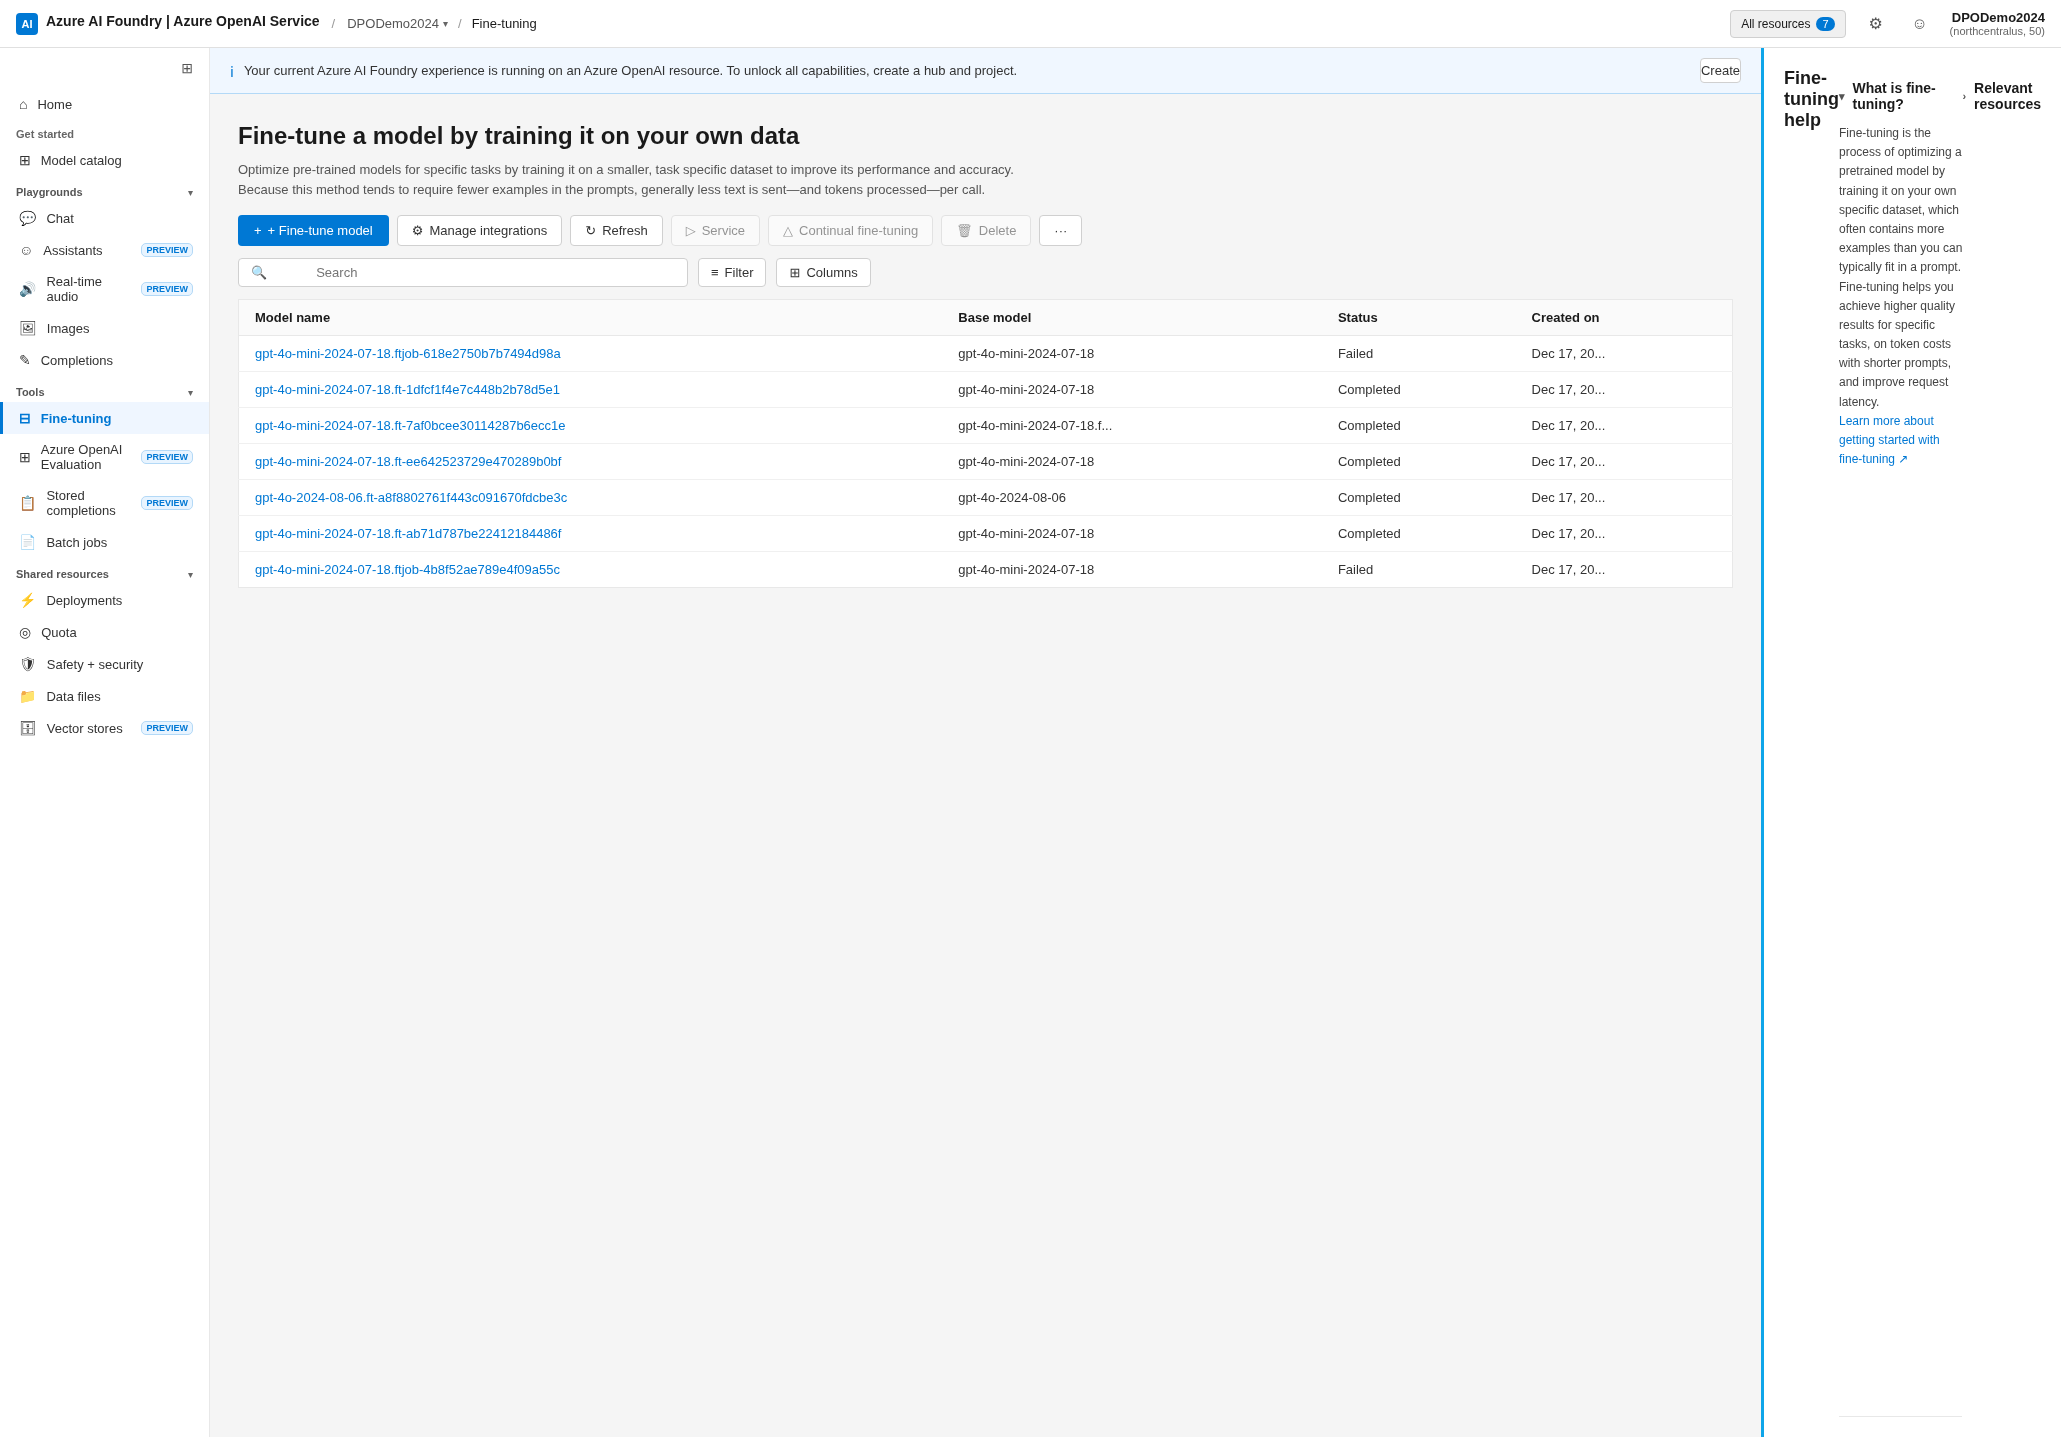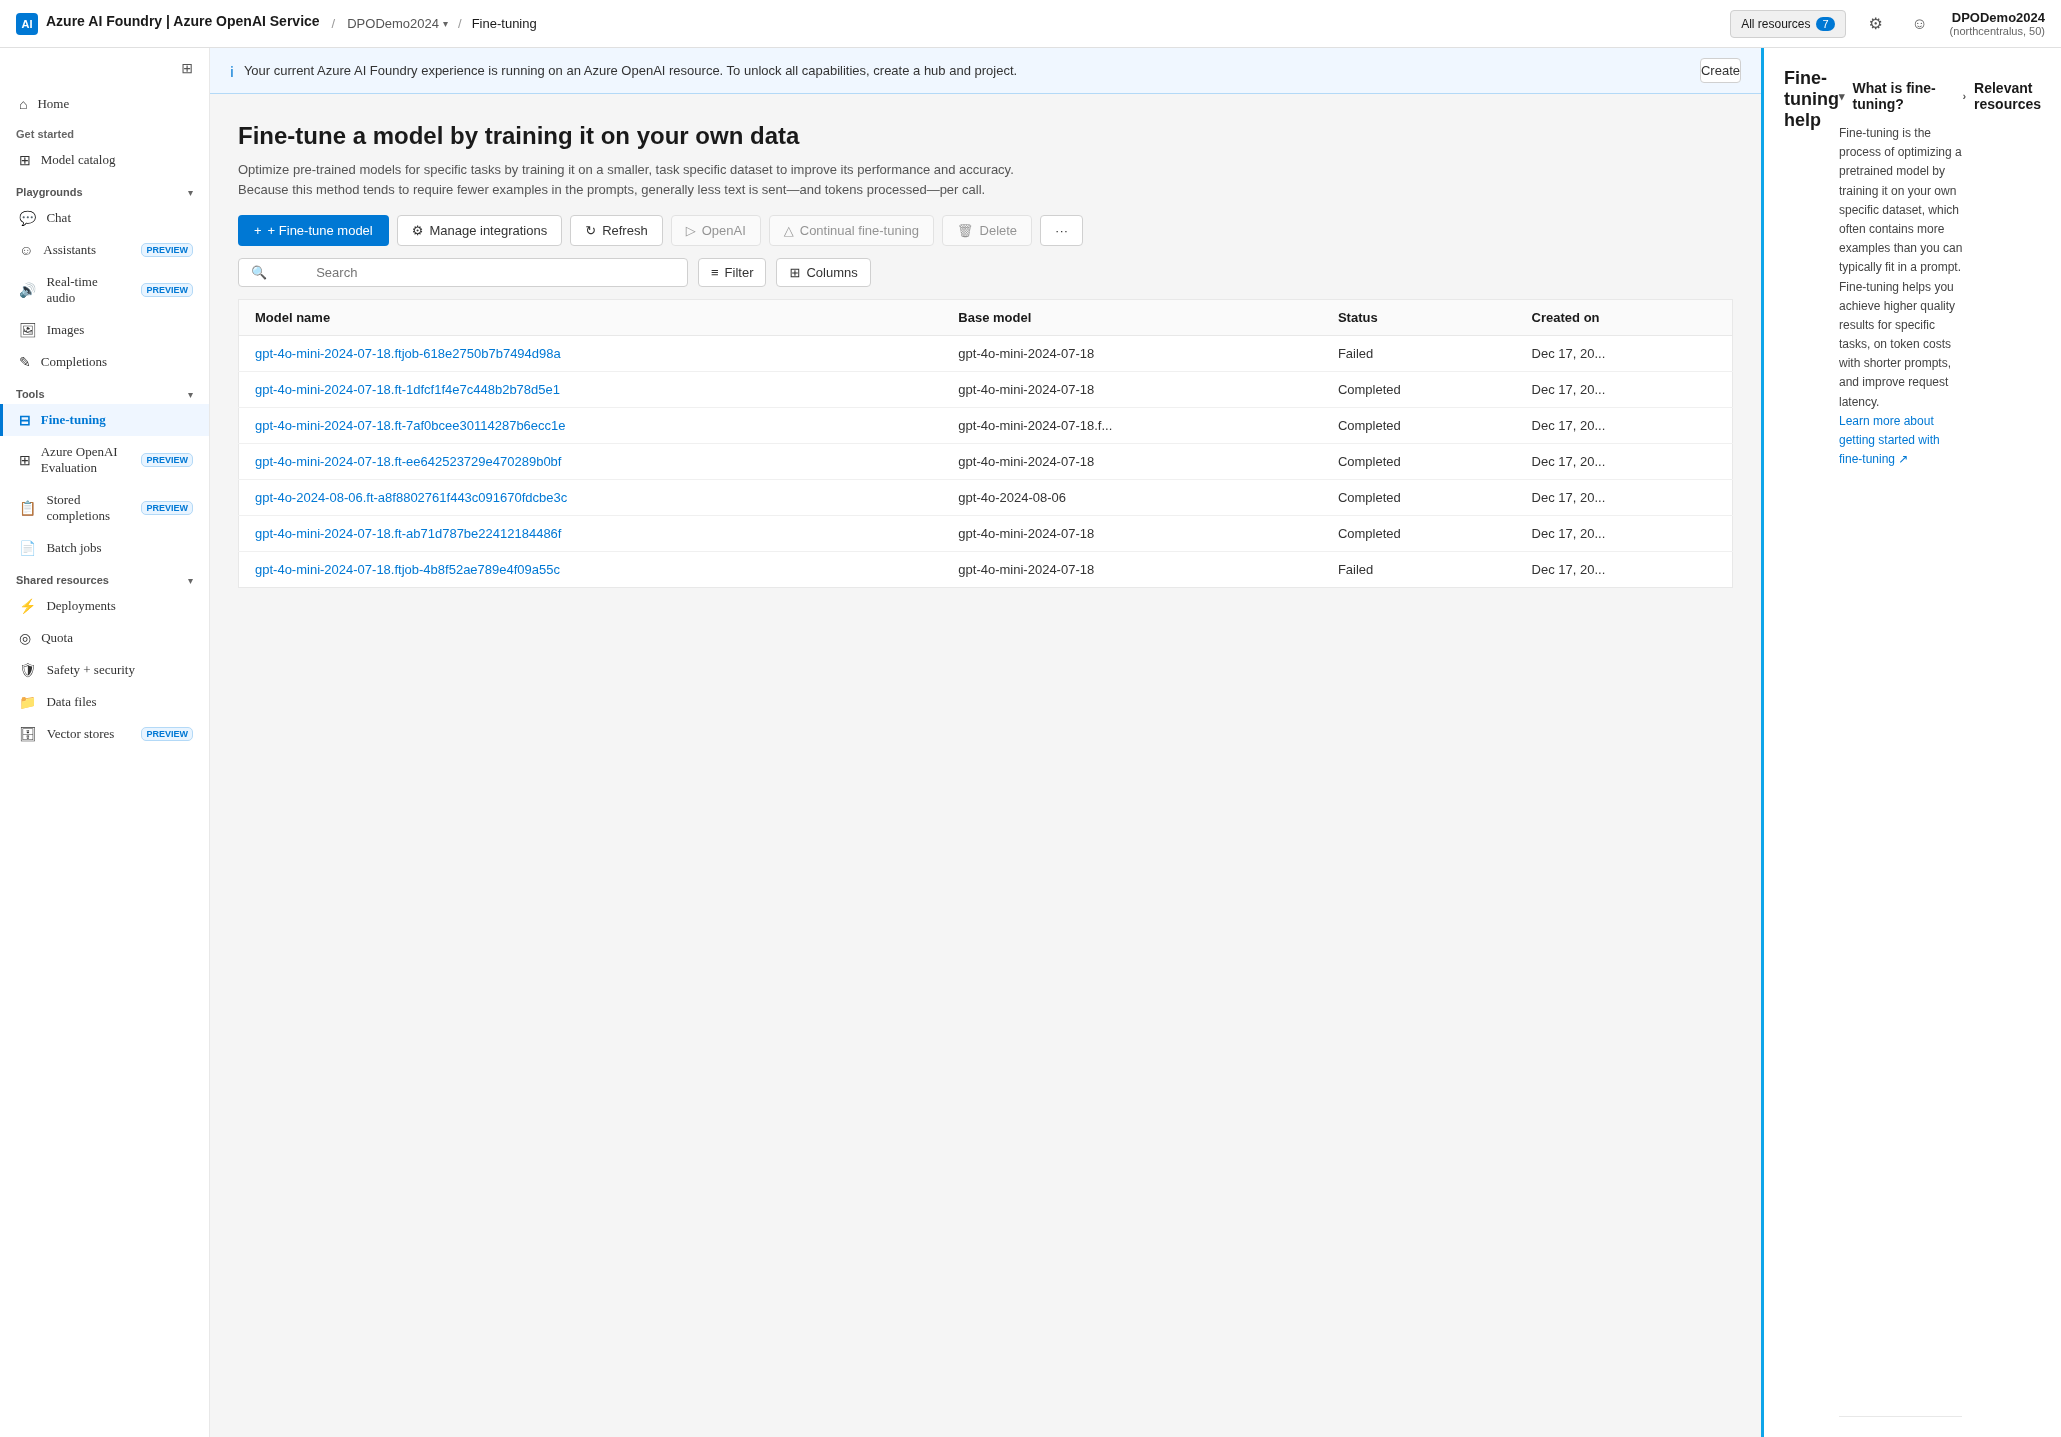--- a/index.html
+++ b/index.html
@@ -63,21 +63,21 @@
     .sidebar-toggle { padding: 8px 12px; display: flex; justify-content: flex-end; }
     .sidebar-toggle-btn { cursor: pointer; color: #555; font-size: 14px; padding: 4px; }
     .sidebar-section-label { font-size: 11px; color: #666; font-weight: 700; padding: 8px 16px 4px; text-transform: none; }
     .sidebar-item {
       display: flex; align-items: center; gap: 10px;
       padding: 8px 16px; cursor: pointer; color: #333; font-size: 13px;
       border-left: 3px solid transparent;
     }
     .sidebar-item.active { background: #eff6ff; border-left-color: #0078d4; color: #0078d4; font-weight: 600; }
     .sidebar-item .icon { font-size: 14px; flex-shrink: 0; }
-    .sidebar-item-label { flex: 1; font-family: Liberation Serif, serif; }
+    .sidebar-item-label { flex: 1; }
     .preview-badge {
       font-size: 9px; background: #e8f4ff; color: #0078d4; border: 1px solid #b3d9f7;
       border-radius: 5px; padding: 1px 4px; font-weight: 600; margin-left: 4px;
     }
     .section-header {
       display: flex; align-items: center; justify-content: space-between;
       padding: 10px 16px 4px; cursor: pointer;
     }
     .section-header-label { font-size: 11px; color: #555; font-weight: 600; }
     .chevron { font-size: 10px; color: #666; }
@@ -336,21 +336,21 @@
           <button class="btn-secondary">
             <span>⚙</span>
             <span>Manage integrations</span>
           </button>
           <button class="btn-secondary">
             <span>↻</span>
             <span>Refresh</span>
           </button>
           <button class="btn-secondary btn-disabled">
             <span>▷</span>
-            <span>OpenAI</span>
+            <span>Service</span>
           </button>
           <button class="btn-secondary btn-disabled">
             <span>△</span>
             <span>Continual fine-tuning</span>
           </button>
           <button class="btn-secondary btn-disabled">
             <span>🗑</span>
             <span>Delete</span>
           </button>
           <button class="btn-secondary">

